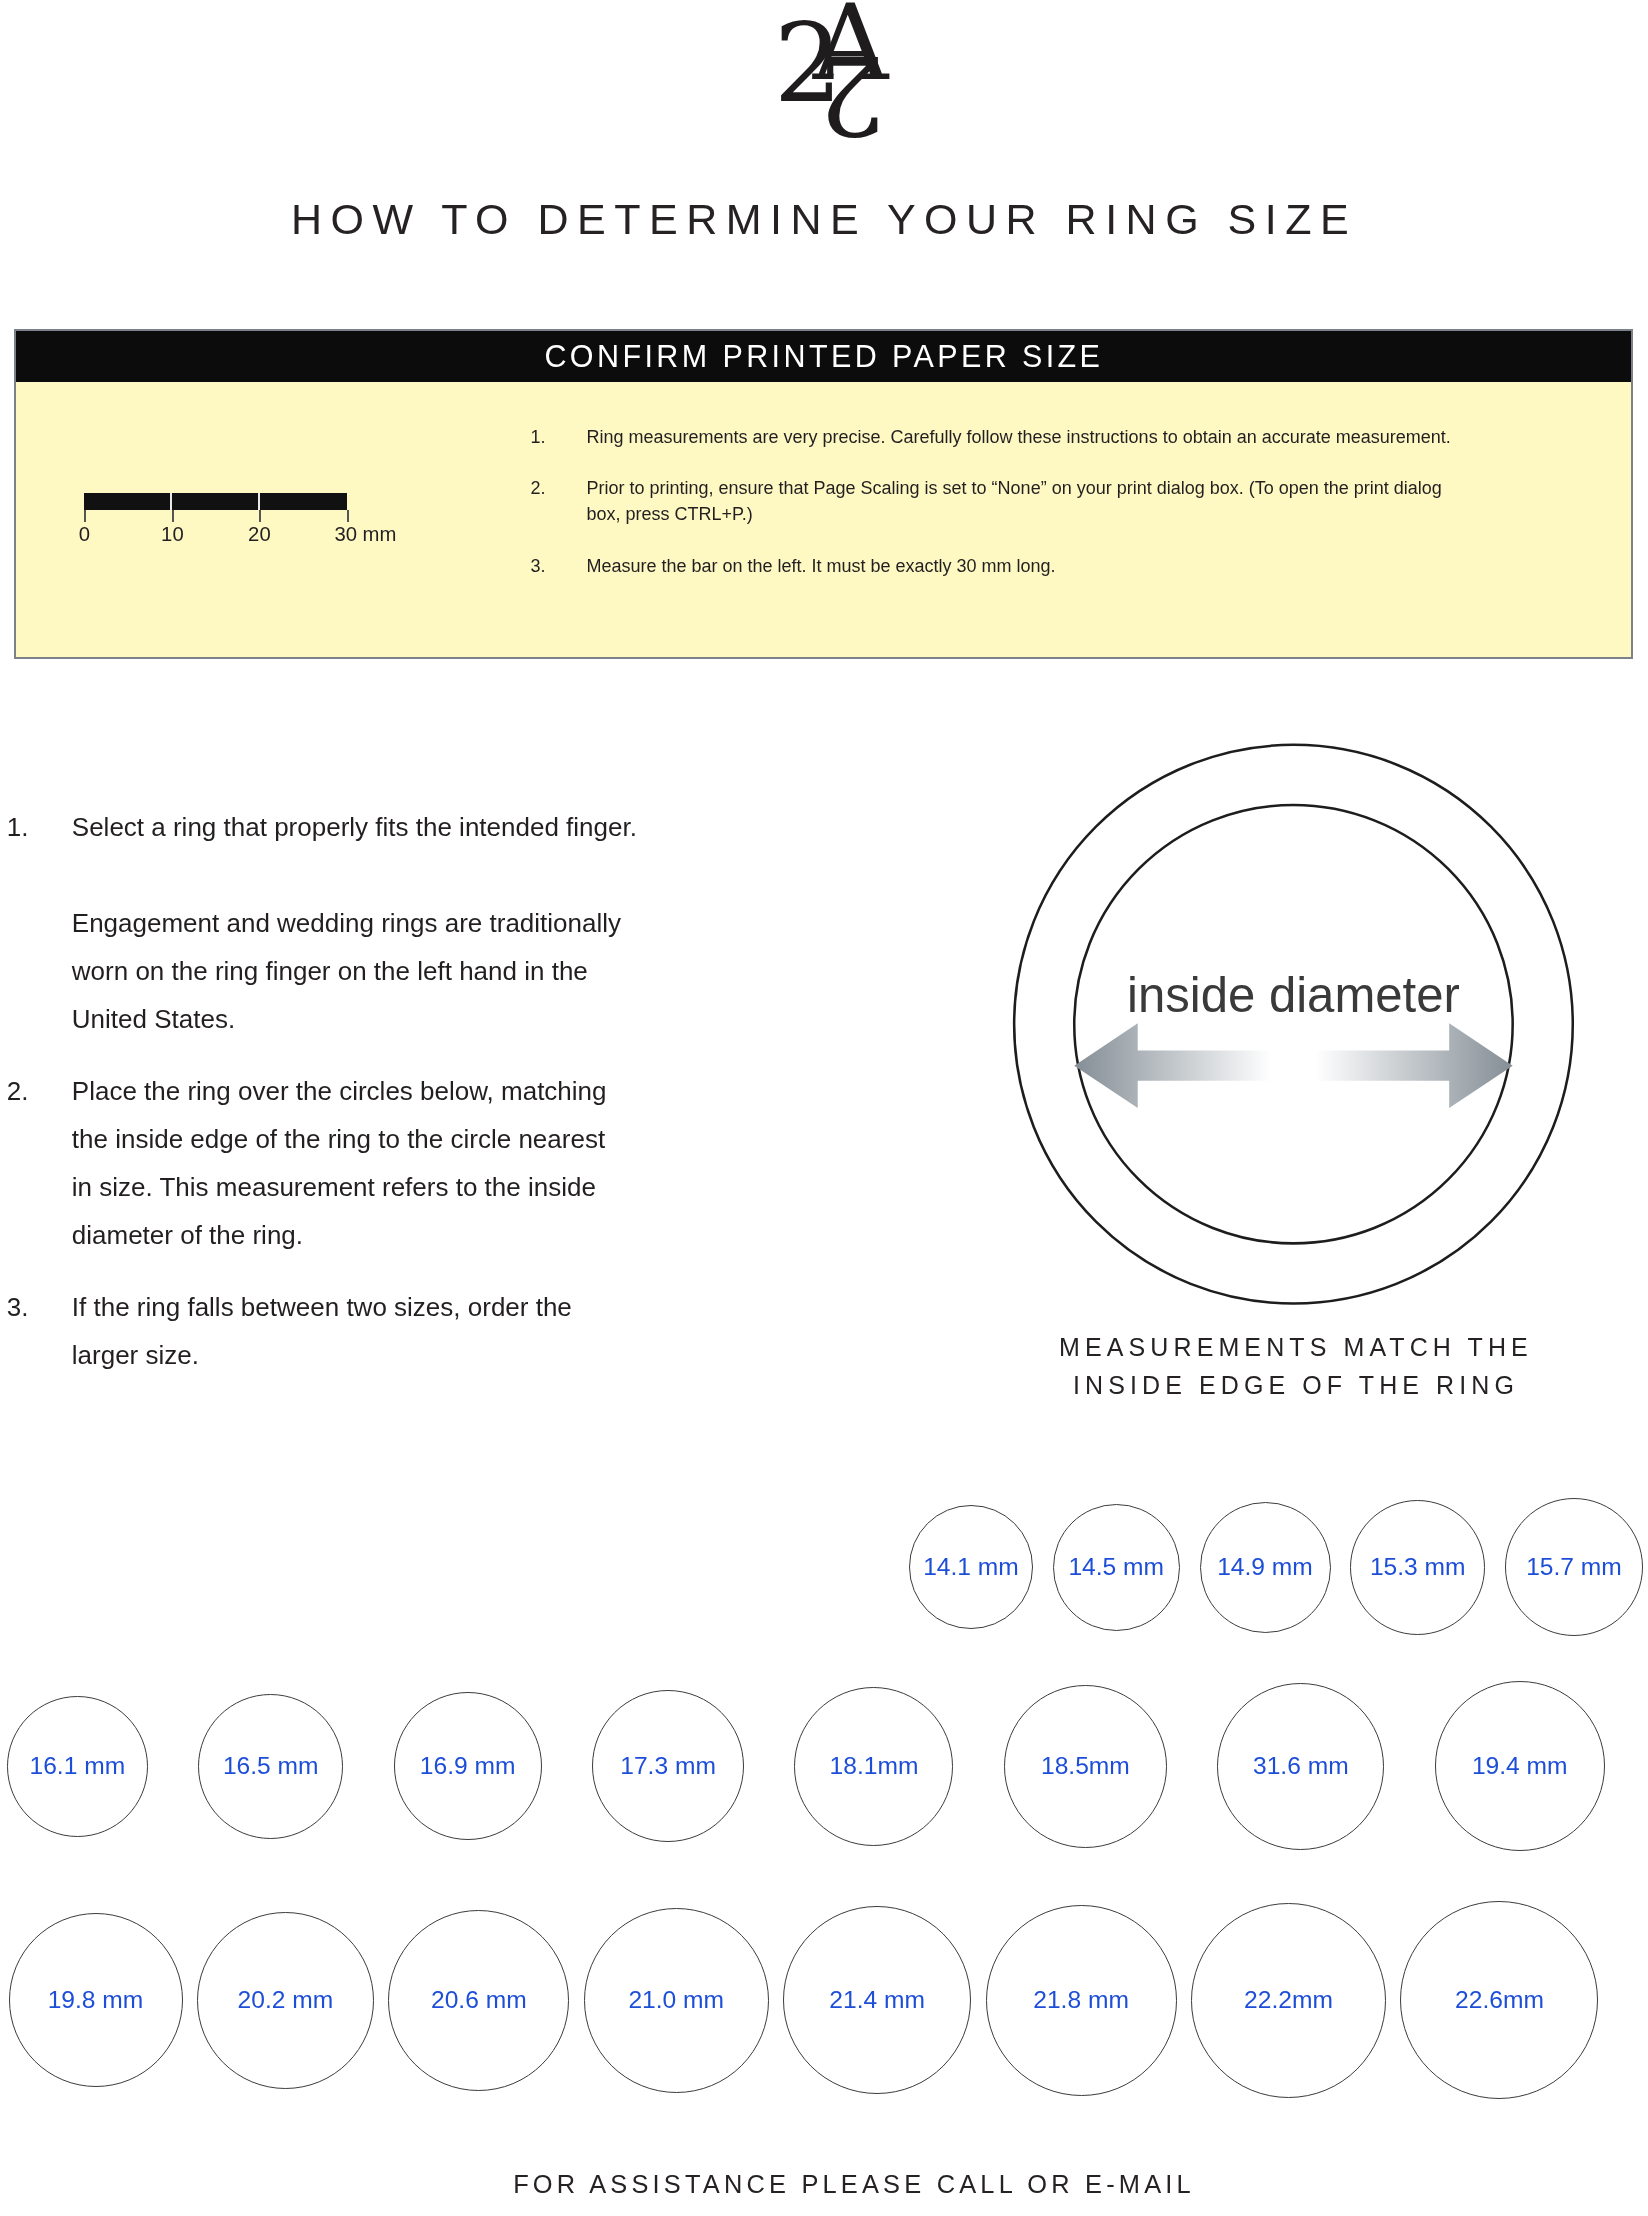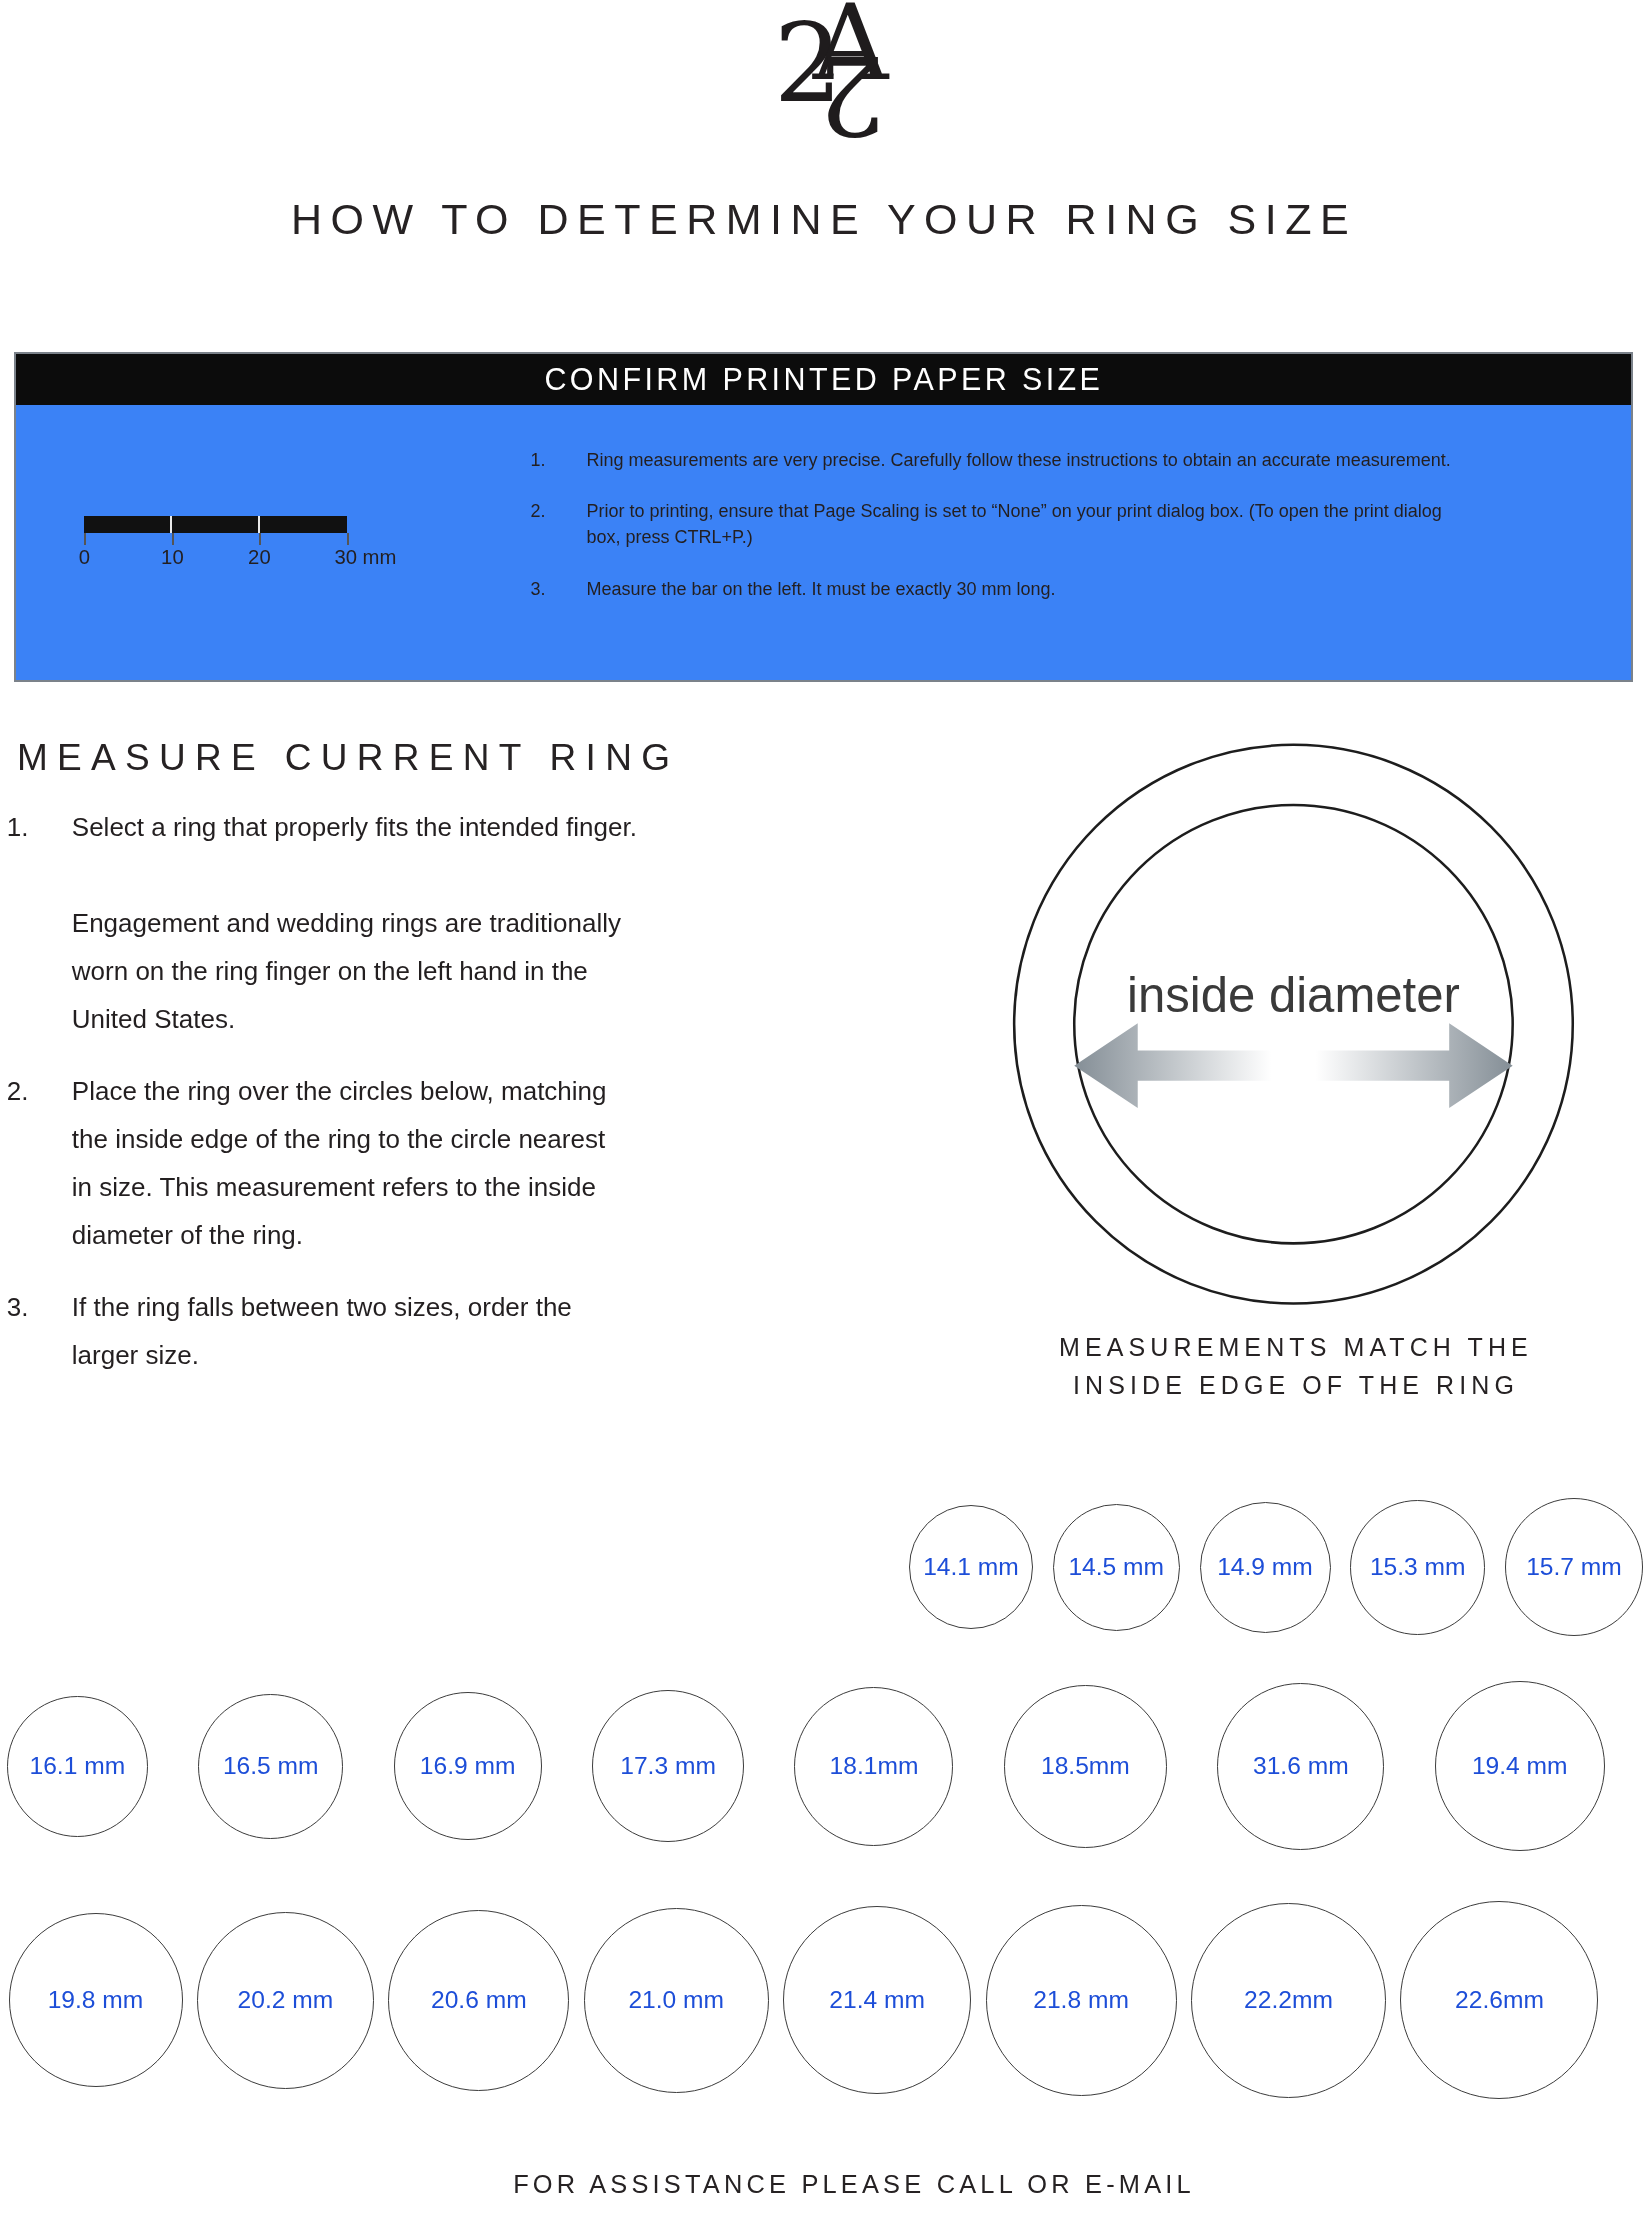--- a/index.html
+++ b/index.html
@@ -10,21 +10,21 @@
   
   .logo{position:absolute;left:772px;top:0px;width:127px;height:152px;}
   
   .title{
     position:absolute;left:0;top:195px;width:100%;text-align:center;
     font-size:43px;font-weight:400;letter-spacing:8.5px;color:#262223;white-space:nowrap;
   }
   
   .confirm-box{
     position:absolute;left:14.4px;top:329px;width:1619px;height:330px;
-    border:2.5px solid #7b828a;box-sizing:border-box;background:#3b82f6;margin-top:23px;
+    border:2.5px solid #7b828a;box-sizing:border-box;background:#fef9c3;
   }
   .confirm-header{
     height:51px;background:#0c0c0c;color:#ffffff;display:flex;align-items:center;justify-content:center;
     font-size:30.5px;letter-spacing:3.4px;font-weight:400;
   }
   .confirm-body{position:relative;height:274px;}
   .ruler-bar{position:absolute;left:68px;top:111px;width:263px;height:17px;background:#111111;}
   .ruler-div{position:absolute;top:0;width:1.7px;height:17px;background:#e9e9e9;}
   .ruler-tick{position:absolute;top:128px;width:1.7px;height:12px;background:#555;}
   .ruler-label{position:absolute;top:141px;transform:translateX(-50%);font-size:20.3px;color:#231f20;white-space:nowrap;}
@@ -105,21 +105,20 @@
 box, press CTRL+P.)</div>
           </div>
           <div class="cstep">
             <span class="num">3.</span>
             <div class="txt">Measure the bar on the left. It must be exactly 30 mm long.</div>
           </div>
         </div>
     </div>
   </div>
 
-  <div class="measure-heading">MEASURE CURRENT RING</div>
   <div class="left-steps" id="measure-steps">
       <div class="lstep">
         <span class="num">1.</span>
         <div class="txt">Select a ring that properly fits the intended finger.
 
 Engagement and wedding rings are traditionally
 worn on the ring finger on the left hand in the
 United States.</div>
       </div>
       <div class="lstep">

